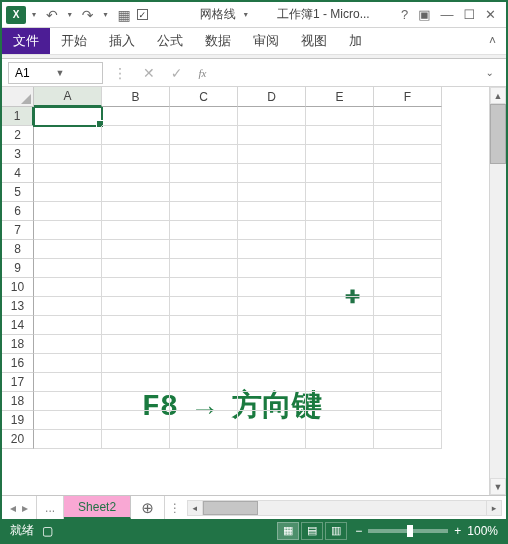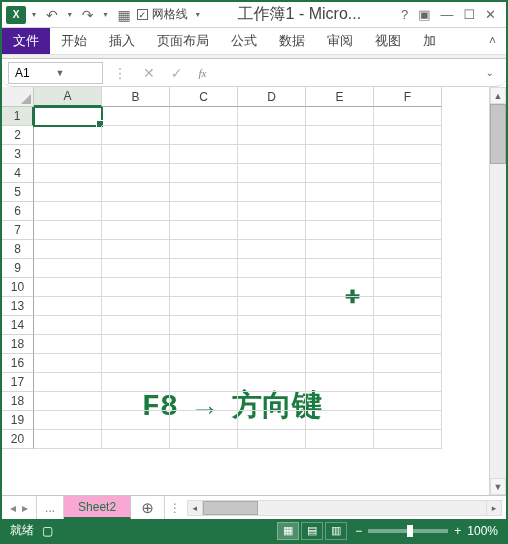--- a/index.html
+++ b/index.html
@@ -2,30 +2,30 @@
 <html><head>
 <meta charset="utf-8">
 <style>
 *{box-sizing:border-box;margin:0;padding:0;font-family:"Microsoft YaHei","Segoe UI",sans-serif;}
 body{width:508px;height:544px;border:2px solid #217346;background:#fff;overflow:hidden;display:flex;flex-direction:column;font-size:12px;}
 .qat{height:26px;background:#fff;border-bottom:1px solid #d4d4d4;display:flex;align-items:center;padding:0 4px;gap:2px;}
 .qat .xl{width:20px;height:18px;background:#217346;color:#fff;display:flex;align-items:center;justify-content:center;font-weight:bold;font-size:10px;border-radius:2px;}
 .qat .arr{color:#666;font-size:8px;padding:0 4px;}
 .qat .tbtn{padding:0 4px;color:#666;font-size:14px;}
 .qat .chk{width:11px;height:11px;border:1px solid #666;display:inline-flex;align-items:center;justify-content:center;font-size:9px;color:#333;}
-.qat .lbl{padding:0 2px;font-size:12px;color:#444;}
-.qat .title{flex:1;text-align:center;color:#444;font-size:16px;padding:0 6px;white-space:nowrap;overflow:hidden;text-overflow:ellipsis;}
+.qat .lbl{padding:0 2px;font-size:12px;color:#444;margin-left:48px;}
+.qat .title{flex:1;text-align:center;color:#444;font-size:12px;padding:0 6px;white-space:nowrap;overflow:hidden;text-overflow:ellipsis;}
 .qat .win{display:flex;gap:10px;padding:0 6px;color:#666;}
 .qat .win span{font-size:13px;}
 .ribbon-tabs{height:26px;background:#fff;display:flex;align-items:stretch;}
 .ribbon-tabs .tab{padding:0 11px;display:flex;align-items:center;color:#444;font-size:13px;}
 .ribbon-tabs .tab.file{background:#4c1d95;color:#fff;}
 .ribbon-tabs .collapse{margin-left:auto;padding:0 10px;display:flex;align-items:center;color:#666;}
 .ribbon-bottom{height:5px;background:#f1f1f1;border-top:1px solid #e1e1e1;border-bottom:1px solid #c6c6c6;}
-.fb-row{height:28px;display:flex;align-items:center;padding:2px 6px;gap:4px;border-bottom:1px solid #d4d4d4;background:#fff;border-radius:10px;}
+.fb-row{height:28px;display:flex;align-items:center;padding:2px 6px;gap:4px;border-bottom:1px solid #d4d4d4;background:#fff;}
 .namebox{width:95px;height:22px;border:1px solid #c6c6c6;display:flex;align-items:center;padding:0 6px;background:#fff;}
 .namebox span{flex:1;}
 .namebox .dd{color:#666;font-size:9px;}
 .fb-row .fbtn{padding:0 6px;color:#b0b0b0;font-size:14px;font-style:normal;}
 .fb-row .fx{color:#888;font-style:italic;font-family:"Times New Roman",serif;font-size:11px;padding:0 6px;text-align:right;}
 .fb-row .expand{margin-left:auto;color:#666;font-size:10px;padding:0 6px;}
 .grid-area{flex:1;display:flex;overflow:hidden;position:relative;}
 .grid-main{flex:1;display:flex;flex-direction:column;overflow:hidden;}
 .col-headers{height:20px;display:flex;background:#fff;}
 .corner{width:32px;border-right:1px solid #c6c6c6;border-bottom:1px solid #c6c6c6;background:#f0f0f0;position:relative;}
@@ -84,21 +84,20 @@
     <span>—</span>
     <span>☐</span>
     <span>✕</span>
   </div>
 </div>
 
 <div class="ribbon-tabs">
   <div class="tab file">文件</div>
   <div class="tab">开始</div>
   <div class="tab">插入</div>
-  <div class="tab">页面布局</div>
   <div class="tab">公式</div>
   <div class="tab">数据</div>
   <div class="tab">审阅</div>
   <div class="tab">视图</div>
   <div class="tab">加</div>
   <div class="collapse">˄</div>
 </div>
 <div class="ribbon-bottom"></div>
 
 <div class="fb-row">

